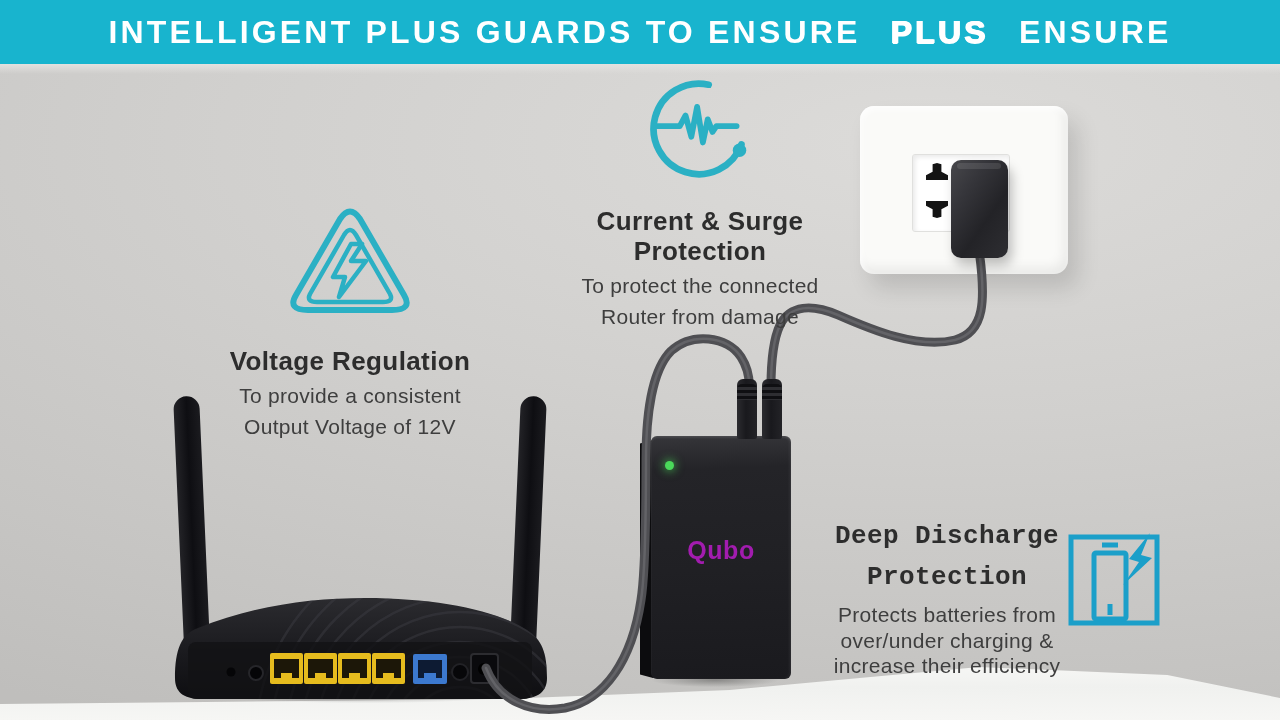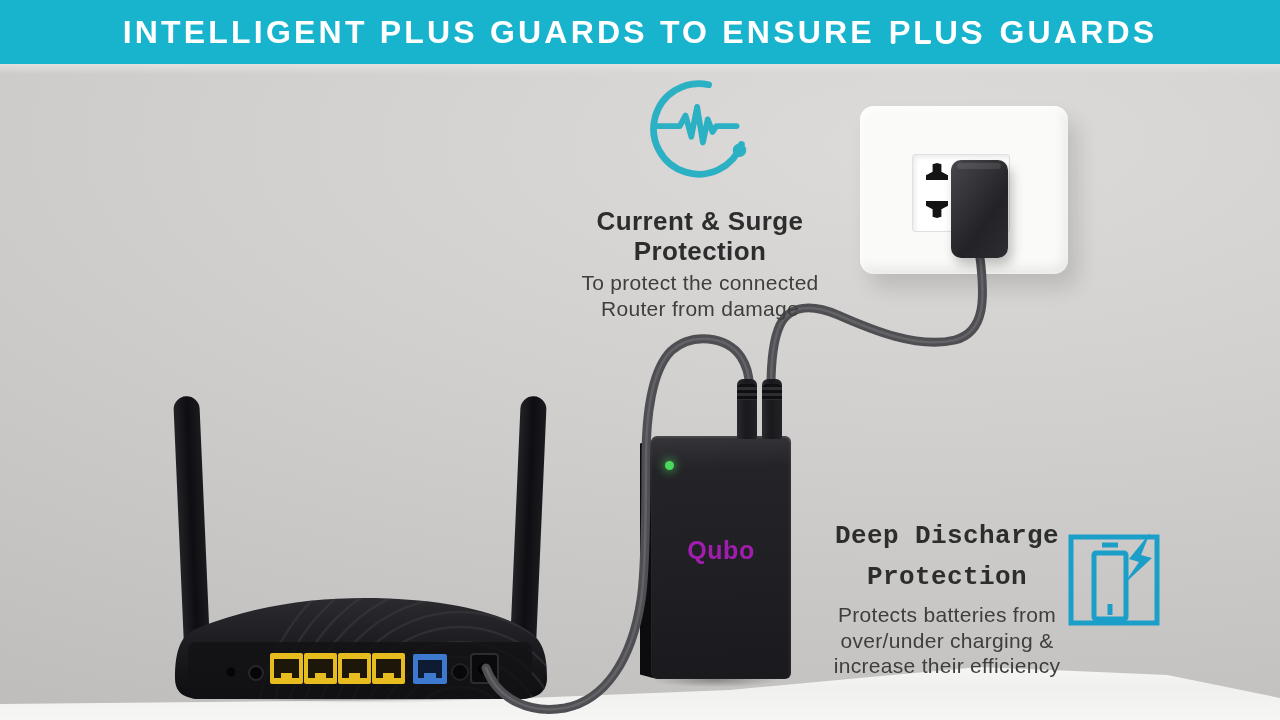--- a/index.html
+++ b/index.html
@@ -16,23 +16,23 @@
     content:"";position:absolute;left:0;top:0;width:100%;height:10px;
     background:linear-gradient(180deg, #e2e1df, rgba(226,225,223,0));
   }
   
   .banner{
     position:absolute;left:0;top:0;width:1280px;height:64px;background:#18b4ce;
     display:flex;align-items:center;justify-content:center;z-index:40;
     color:#ffffff;font-size:32px;font-weight:700;letter-spacing:3.2px;white-space:nowrap;
   }
   .banner .plus{
-    font-weight:400;
+    font-weight:700;
     text-shadow:0.8px 0 0 #ffffff,-0.8px 0 0 #ffffff,0 0.5px 0 #ffffff;
-    margin:0 2px;
+    margin:0 18px;
   }
   
   .table{
     position:absolute;left:0;top:660px;width:1280px;height:60px;z-index:6;
     background:linear-gradient(180deg,#f8f8f6 0%,#f0f1ef 45%,#f6f6f4 100%);
     clip-path:polygon(0 44px,39% 39px,57% 30px,76.5% 7px,91.2% 15px,100% 38px,100% 60px,0 60px);
     filter:drop-shadow(0 -2px 2px rgba(0,0,0,0.12));
   }
   
   .feature{position:absolute;text-align:center;z-index:30;}
@@ -40,21 +40,21 @@
   #feature-surge{left:555px;top:76px;width:290px;}
   #feature-discharge{left:816px;top:516px;width:262px;}
   .icon-wrap{display:flex;justify-content:center;}
   #feature-voltage .icon-wrap{margin-top:6px;}
   .feature-title{
     margin:24px 0 4px;font-size:26px;font-weight:700;color:#2d2d2d;
     line-height:30px;white-space:pre-line;letter-spacing:0.4px;
   }
   #feature-discharge .feature-title{margin-top:0;line-height:41px;font-family:Liberation Mono, monospace;}
   .feature-desc{
-    font-size:21px;color:#3e3e3e;line-height:26px;white-space:pre-line;letter-spacing:0.3px;
+    font-size:21px;color:#3e3e3e;line-height:31px;white-space:pre-line;letter-spacing:0.3px;
   }
   #feature-discharge .feature-desc{line-height:25.5px;}
   .battery-icon-abs{position:absolute;left:1066px;top:528px;z-index:30;}
   
   .socket-plate{
     position:absolute;left:860px;top:106px;width:208px;height:168px;z-index:12;
     background:#fafaf8;border-radius:14px;
     box-shadow:inset 2px 3px 6px rgba(255,255,255,0.9), inset -4px -6px 12px rgba(0,0,0,0.07),
                10px 14px 22px rgba(0,0,0,0.13);
   }
@@ -107,28 +107,42 @@
   #ups-shadow{left:626px;top:670px;width:178px;height:20px;z-index:19;}
 </style>
 </head>
 <body>
 
 <div class="stage">
 
   <div class="wall"></div>
 
   <div class="banner">
-    <span><span>INTELLIGENT PLUS GUARDS TO ENSURE</span>&nbsp;<span class="plus">PLUS</span>&nbsp;<span>GUARDS</span></span>
+    <span><span>INTELLIGENT PLUS GUARDS TO ENSURE</span>&nbsp;<span class="plus">PLUS</span>&nbsp;<span>ENSURE</span></span>
   </div>
 
   <div class="table"></div>
 
   <div class="shadow" id="router-shadow"></div>
   <div class="shadow" id="ups-shadow"></div>
 
+  <div class="feature" id="feature-voltage">
+    <div class="icon-wrap">
+      <svg viewBox="0 0 132 118" width="132" height="118">
+        <g fill="none" stroke="#2bb0c4" stroke-width="6" stroke-linejoin="round">
+          <path d="M 56 15 Q 66 0 76 15 L 120 91 Q 129 106 108 106 L 24 106 Q 3 106 12 91 Z"></path>
+          <path stroke-width="4.5" d="M 60 31 Q 66 21 72 31 L 106 90 Q 110 98 99 98 L 33 98 Q 22 98 26 90 Z"></path>
+          <path stroke-width="4.5" d="M 67 40 L 49 73 L 61 73 L 55 93 L 82 57 L 67 57 L 78 40 Z"></path>
+        </g>
+      </svg>
+    </div>
+    <div class="feature-title">Voltage Regulation</div>
+    <div class="feature-desc">To provide a consistent
+Output Voltage of 12V</div>
+  </div>
 
   <div class="feature" id="feature-surge">
     <div class="icon-wrap">
       <svg viewBox="0 0 110 110" width="106" height="106">
         <g fill="none" stroke="#2bb0c4" stroke-width="7" stroke-linecap="round">
           <path d="M 64 9 A 47 47 0 1 0 98 71"></path>
           <path stroke-width="6" stroke-linejoin="round" d="M 7 52 L 34 52 L 40 41 L 46 63 L 52 32 L 58 69 L 63 45 L 68 58 L 72 52 L 93 52"></path>
         </g>
         <circle cx="96" cy="77" r="7" fill="#2bb0c4"></circle>
       </svg>

